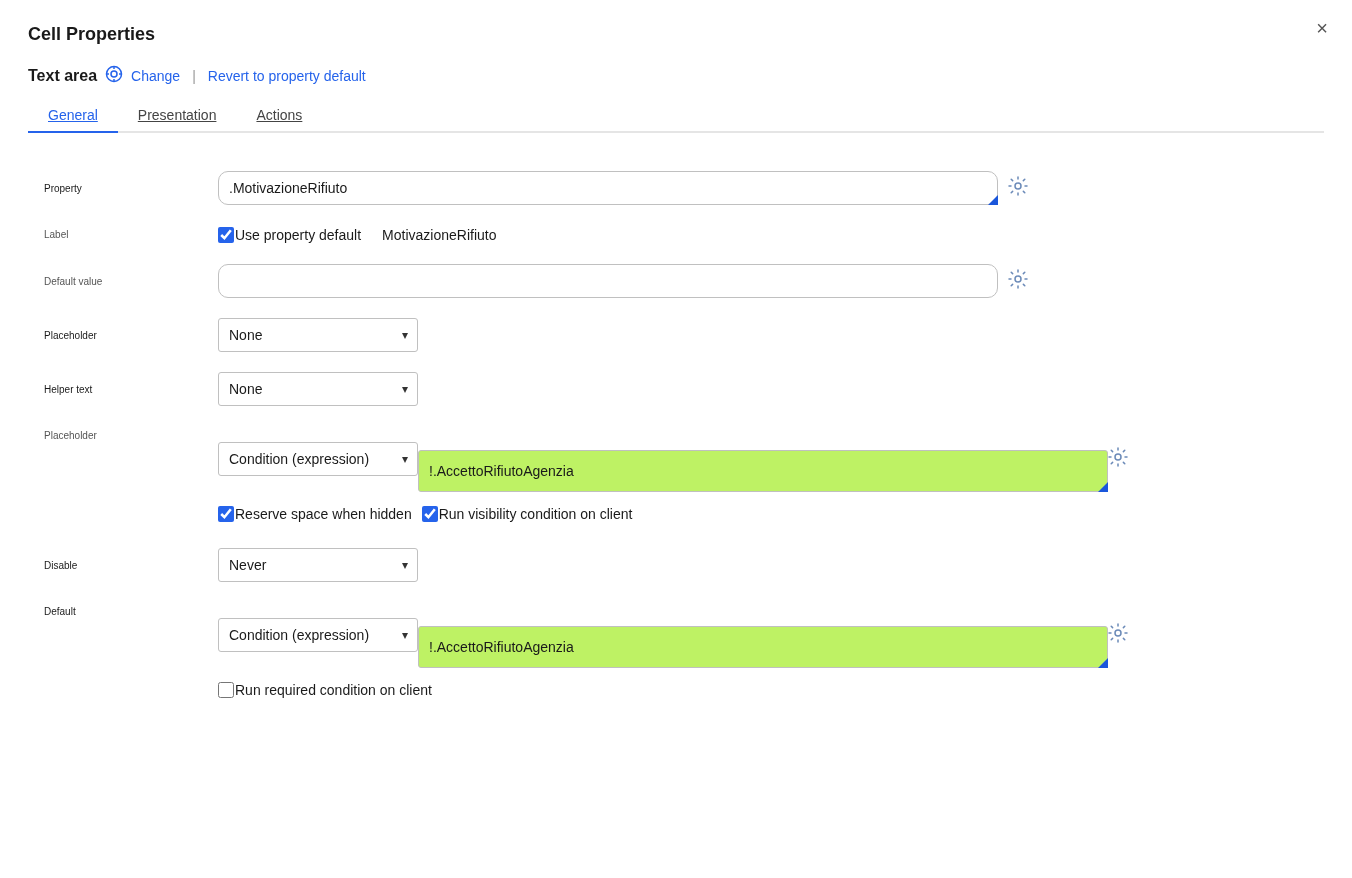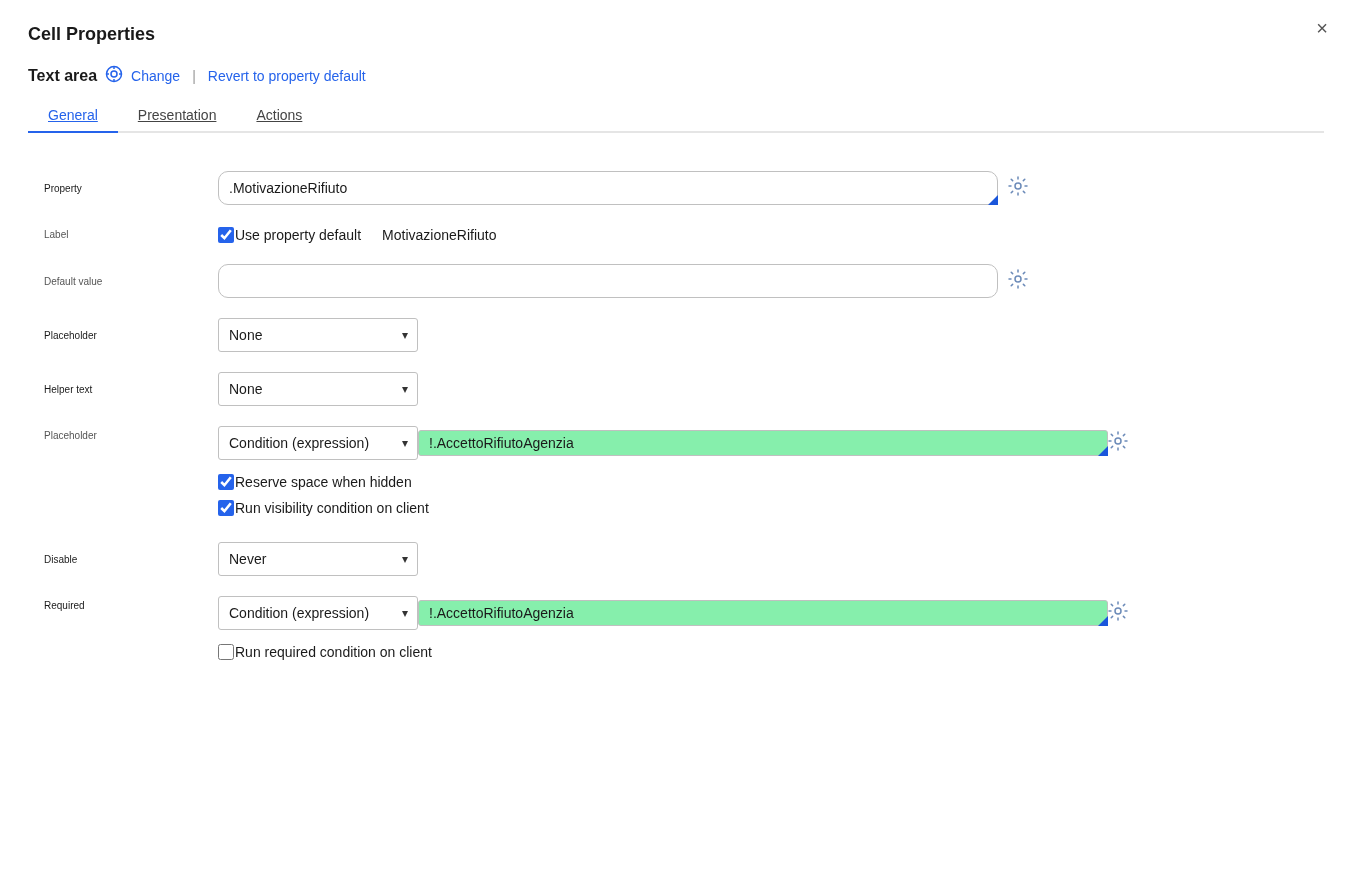--- a/index.html
+++ b/index.html
@@ -193,27 +193,28 @@
       position: relative;
       flex: 1;
     }
     .visibility-input-wrapper input {
       width: 100%;
       border: 1px solid #c0c0c0;
       border-radius: 3px;
       padding: 6px 10px;
       font-size: 14px;
       color: #1a1a1a;
-      background: #86efac;
-      height: 26px;
+      background: #bef264;
+      height: 42px;
+      margin-top: 24px;
     }
     .sub-checkboxes {
       padding-left: 0;
       display: flex;
-      flex-direction: column;
+      flex-direction: row;
       gap: 10px;
       padding-top: 6px;
       padding-bottom: 6px;
     }
     .visibility-section {
       display: flex;
       flex-direction: column;
       gap: 8px;
       justify-content: center;
       padding: 10px 0;
@@ -354,21 +355,21 @@
         <select>
           <option selected="">Never</option>
           <option>Always</option>
           <option>Condition (expression)</option>
           <option>Property default</option>
         </select>
         <span class="select-arrow">▾</span>
       </div>
     </div>
 
-    <div class="form-label dark" style="padding-top:14px; align-self:start;">Required</div>
+    <div class="form-label dark" style="padding-top:14px; align-self:start;">Default</div>
     <div class="visibility-section">
       <div class="visibility-row">
         <div class="select-wrapper">
           <select>
             <option>Never</option>
             <option>Always</option>
             <option selected="">Condition (expression)</option>
             <option>Property default</option>
           </select>
           <span class="select-arrow">▾</span>

